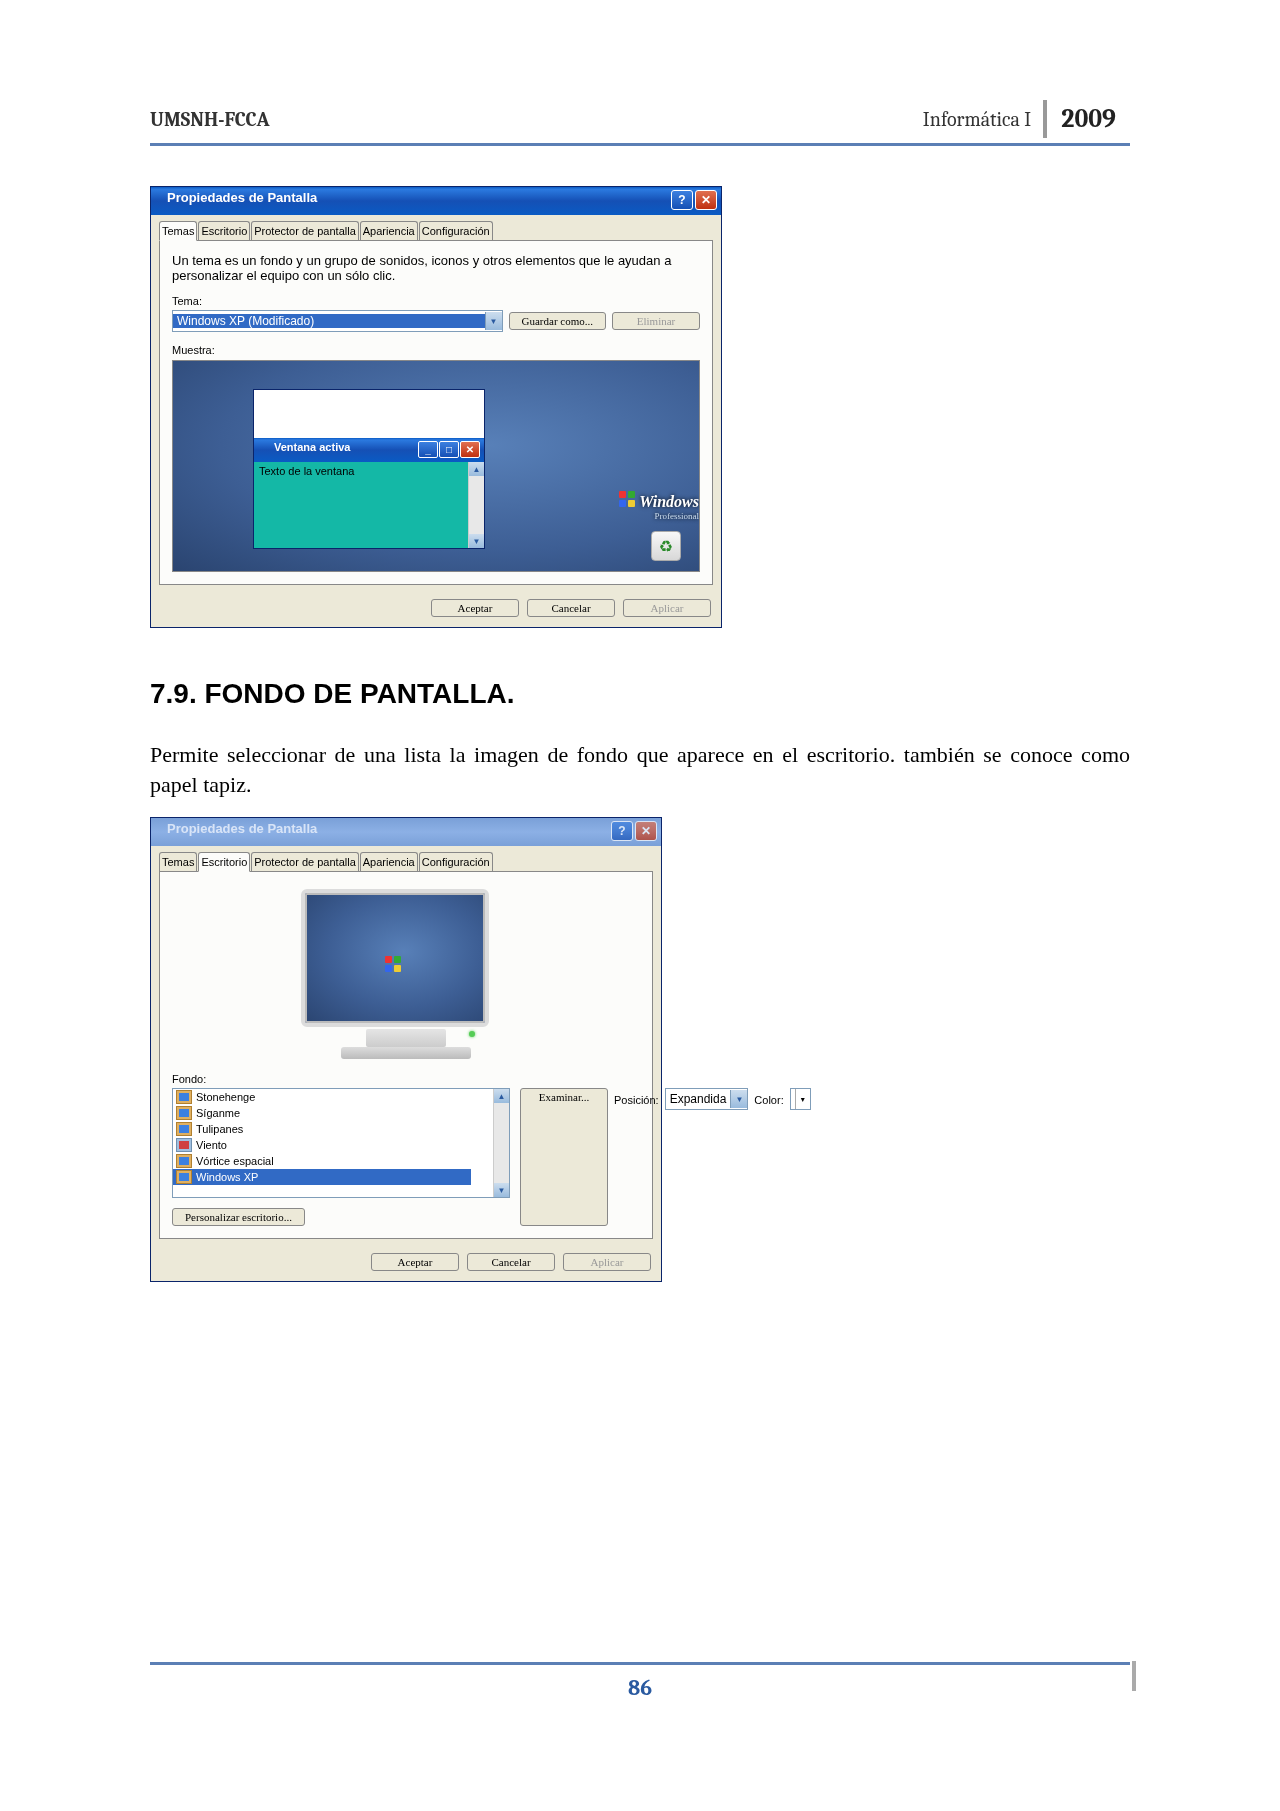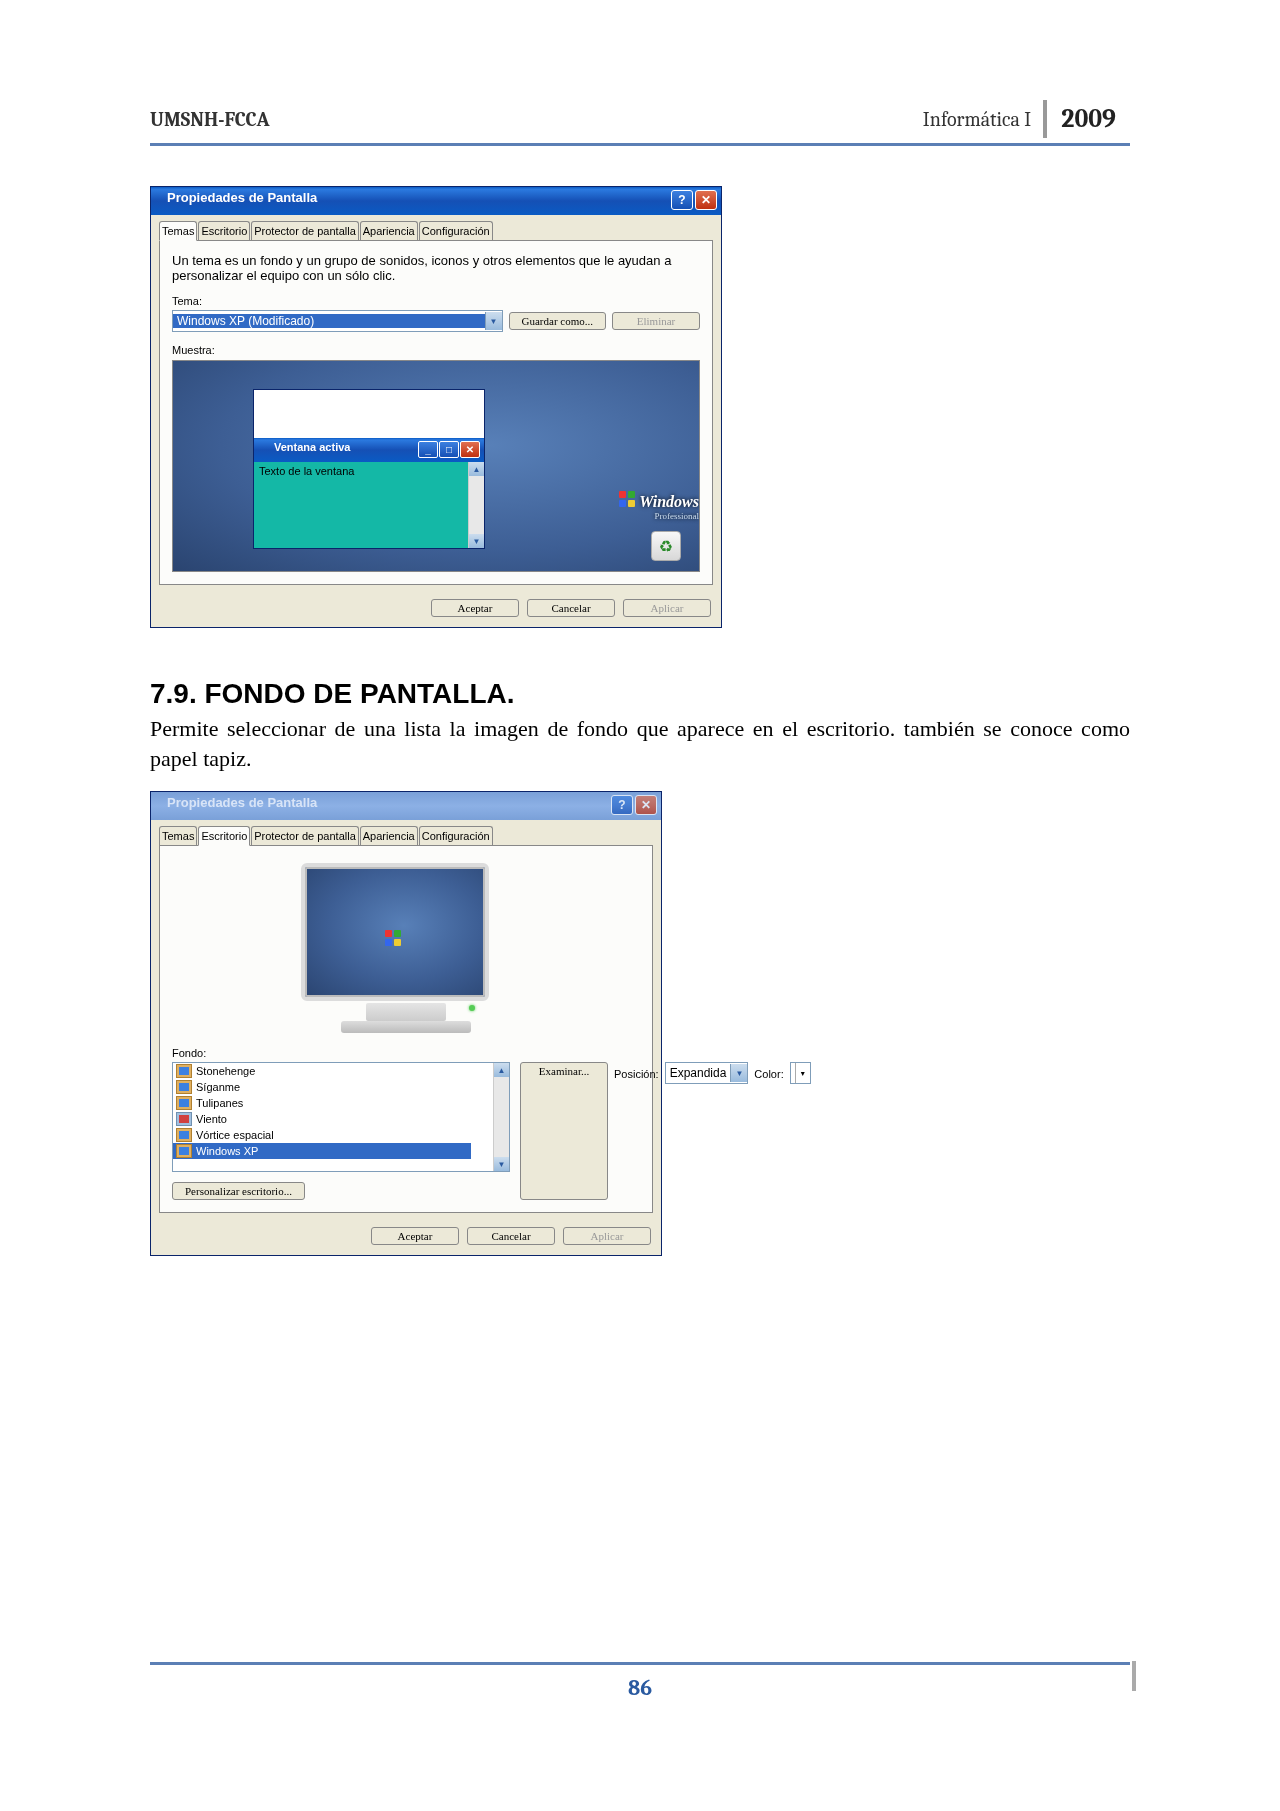--- a/index.html
+++ b/index.html
@@ -40,21 +40,21 @@
 .sm-sb-a { height:14px; background:linear-gradient(#cde,#9bd); display:flex; align-items:center; justify-content:center; font-size:8px; color:#2a5aa0; }
 .sm-sb-t { flex:1; }
 .logo { position:absolute; right:0; bottom:50px; color:#fff; font:italic bold 16px Georgia; text-shadow:0 0 4px #000; }
 .logo-flag { display:inline-block; width:18px; height:16px; margin-right:2px; position:relative; }
 .logo-flag span{position:absolute;width:7px;height:7px;border-radius:1px;}
 .lf1{background:#e33;left:0;top:0;} .lf2{background:#3a3;left:9px;top:0;} .lf3{background:#36e;left:0;top:9px;} .lf4{background:#ec3;left:9px;top:9px;}
 .logo-sub{font:9px Tahoma;color:#cde;text-align:right;}
 .recycle { position:absolute; right:18px; bottom:10px; width:28px; height:28px; background:linear-gradient(#f8f8f8,#d8d8d8); border:1px solid #aaa; border-radius:4px; display:flex; align-items:center; justify-content:center; color:#2a8a2a; font-size:16px; }
 .dlg-btns { display:flex; justify-content:flex-end; gap:8px; padding:6px 10px 10px 0; }
 
-.section-title { font:bold 28px Arial,sans-serif; margin:50px 0 4px 0; color:#000; }
+.section-title { font:bold 28px Arial,sans-serif; margin:50px 0 30px 0; color:#000; }
 .section-text { font:22px "Times New Roman",serif; text-align:justify; line-height:1.35; margin-bottom:18px; }
 
 .monitor { width:210px; height:170px; margin:5px auto 14px auto; position:relative; }
 .mon-scr { width:180px; height:130px; border:4px solid #dcdcdc; border-radius:6px; background:radial-gradient(ellipse at 55% 45%,#5880b8 0%,#3d5e94 55%,#2a4470 100%); position:relative; box-shadow:inset 0 0 0 2px #bbb; }
 .mon-stand { width:80px; height:18px; background:linear-gradient(#e5e5e5,#ccc); margin:2px auto 0 auto; border-radius:2px; }
 .mon-base { width:130px; height:12px; background:linear-gradient(#ddd,#bbb); margin:0 auto; border-radius:3px; }
 .mon-led { position:absolute; right:10px; bottom:-14px; width:6px; height:6px; background:#5c5; border-radius:50%; box-shadow:0 0 3px #5c5; }
 
 .bglist { border:1px solid #7f9db9; background:#fff; height:108px; overflow:hidden; display:flex;gap:22px; }
 .bgl-main{flex:1;}

